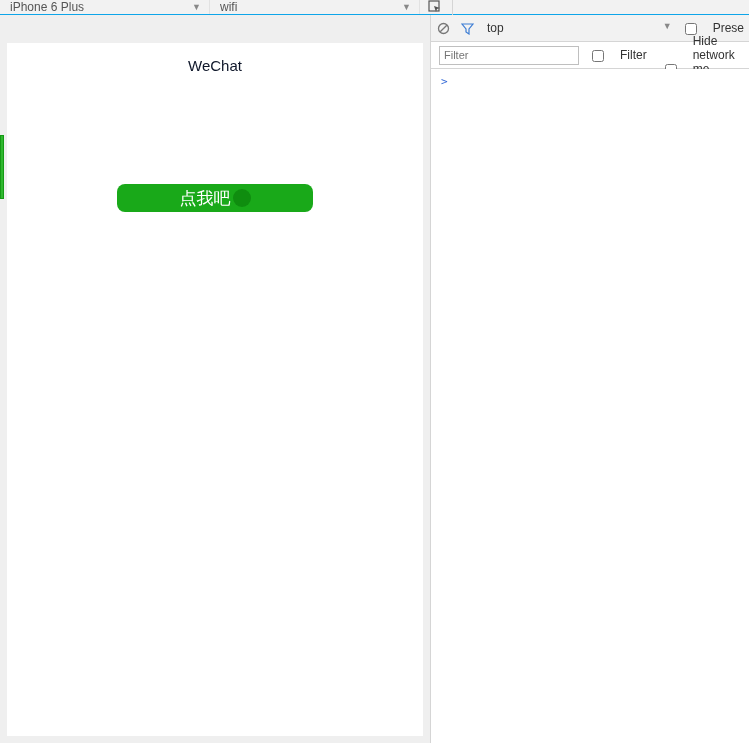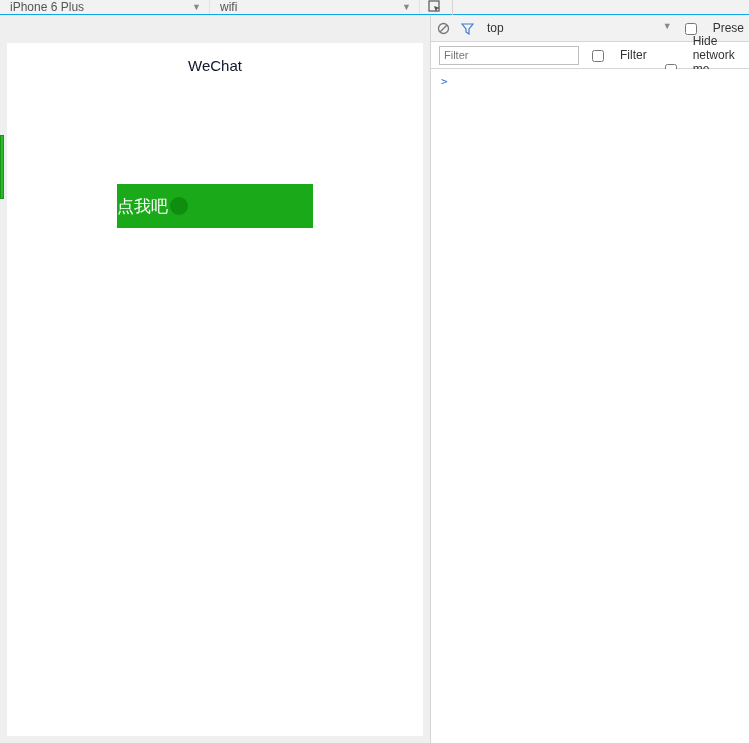--- a/index.html
+++ b/index.html
@@ -21,21 +21,21 @@
     .cb { display: flex; align-items: flex-end; gap: 16px; padding: 0 5px; }
     .cb input { width: 12px; height: 12px; }
     .filterbar { display: flex; align-items: center; height: 27px; border-bottom: 1px solid #d5d5d5; background: #fff; padding: 0 8px; gap: 8px; }
     .filterbar input[type=text] { width: 140px; height: 19px; border: 1px solid #bfbfbf; font-size: 11px; padding: 0 4px; color: #888; background: #fff; }
     .main { flex: 1; display: flex; min-height: 0; }
     .left { width: 431px; background: #efefef; border-right: 1px solid #d5d5d5; display: flex; flex-direction: column; }
     .left-top { height: 28px; background: #efefef; }
     .device-frame { flex: 1; background: #fff; margin: 0 7px 7px 7px; position: relative; }
     .app-title { text-align: center; font-size: 15px; color: #0f172a; padding: 14px 0; }
     .green-sliver { position: absolute; left: -7px; top: 92px; width: 4px; height: 64px; background: #2fb82f; border: 1px solid #159a15; }
-    .big-btn { margin: 96px auto 0; width: 196px; height: 44px; background: #19a919; border-radius: 0; display: flex; align-items: center; color: #fff; font-size: 17px; cursor: pointer; }
+    .big-btn { margin: 96px auto 0; width: 196px; height: 28px; background: #19a919; border-radius: 8px; display: flex; align-items: center; justify-content: center; color: #fff; font-size: 17px; cursor: pointer; }
     .big-btn .dot { width: 18px; height: 18px; border-radius: 50%; background: #0f8d0f; margin-left: 2px; }
     .right { flex: 1; display: flex; flex-direction: column; }
     .console-body { flex: 1; background: #fff; padding: 6px 10px; font-family: Menlo, monospace; font-size: 11px; color: #3469d6; }
     .prompt { color: #3469d6; }
     svg { display: block; }
   </style>
 </head>
 <body>
 
 <div class="root">

